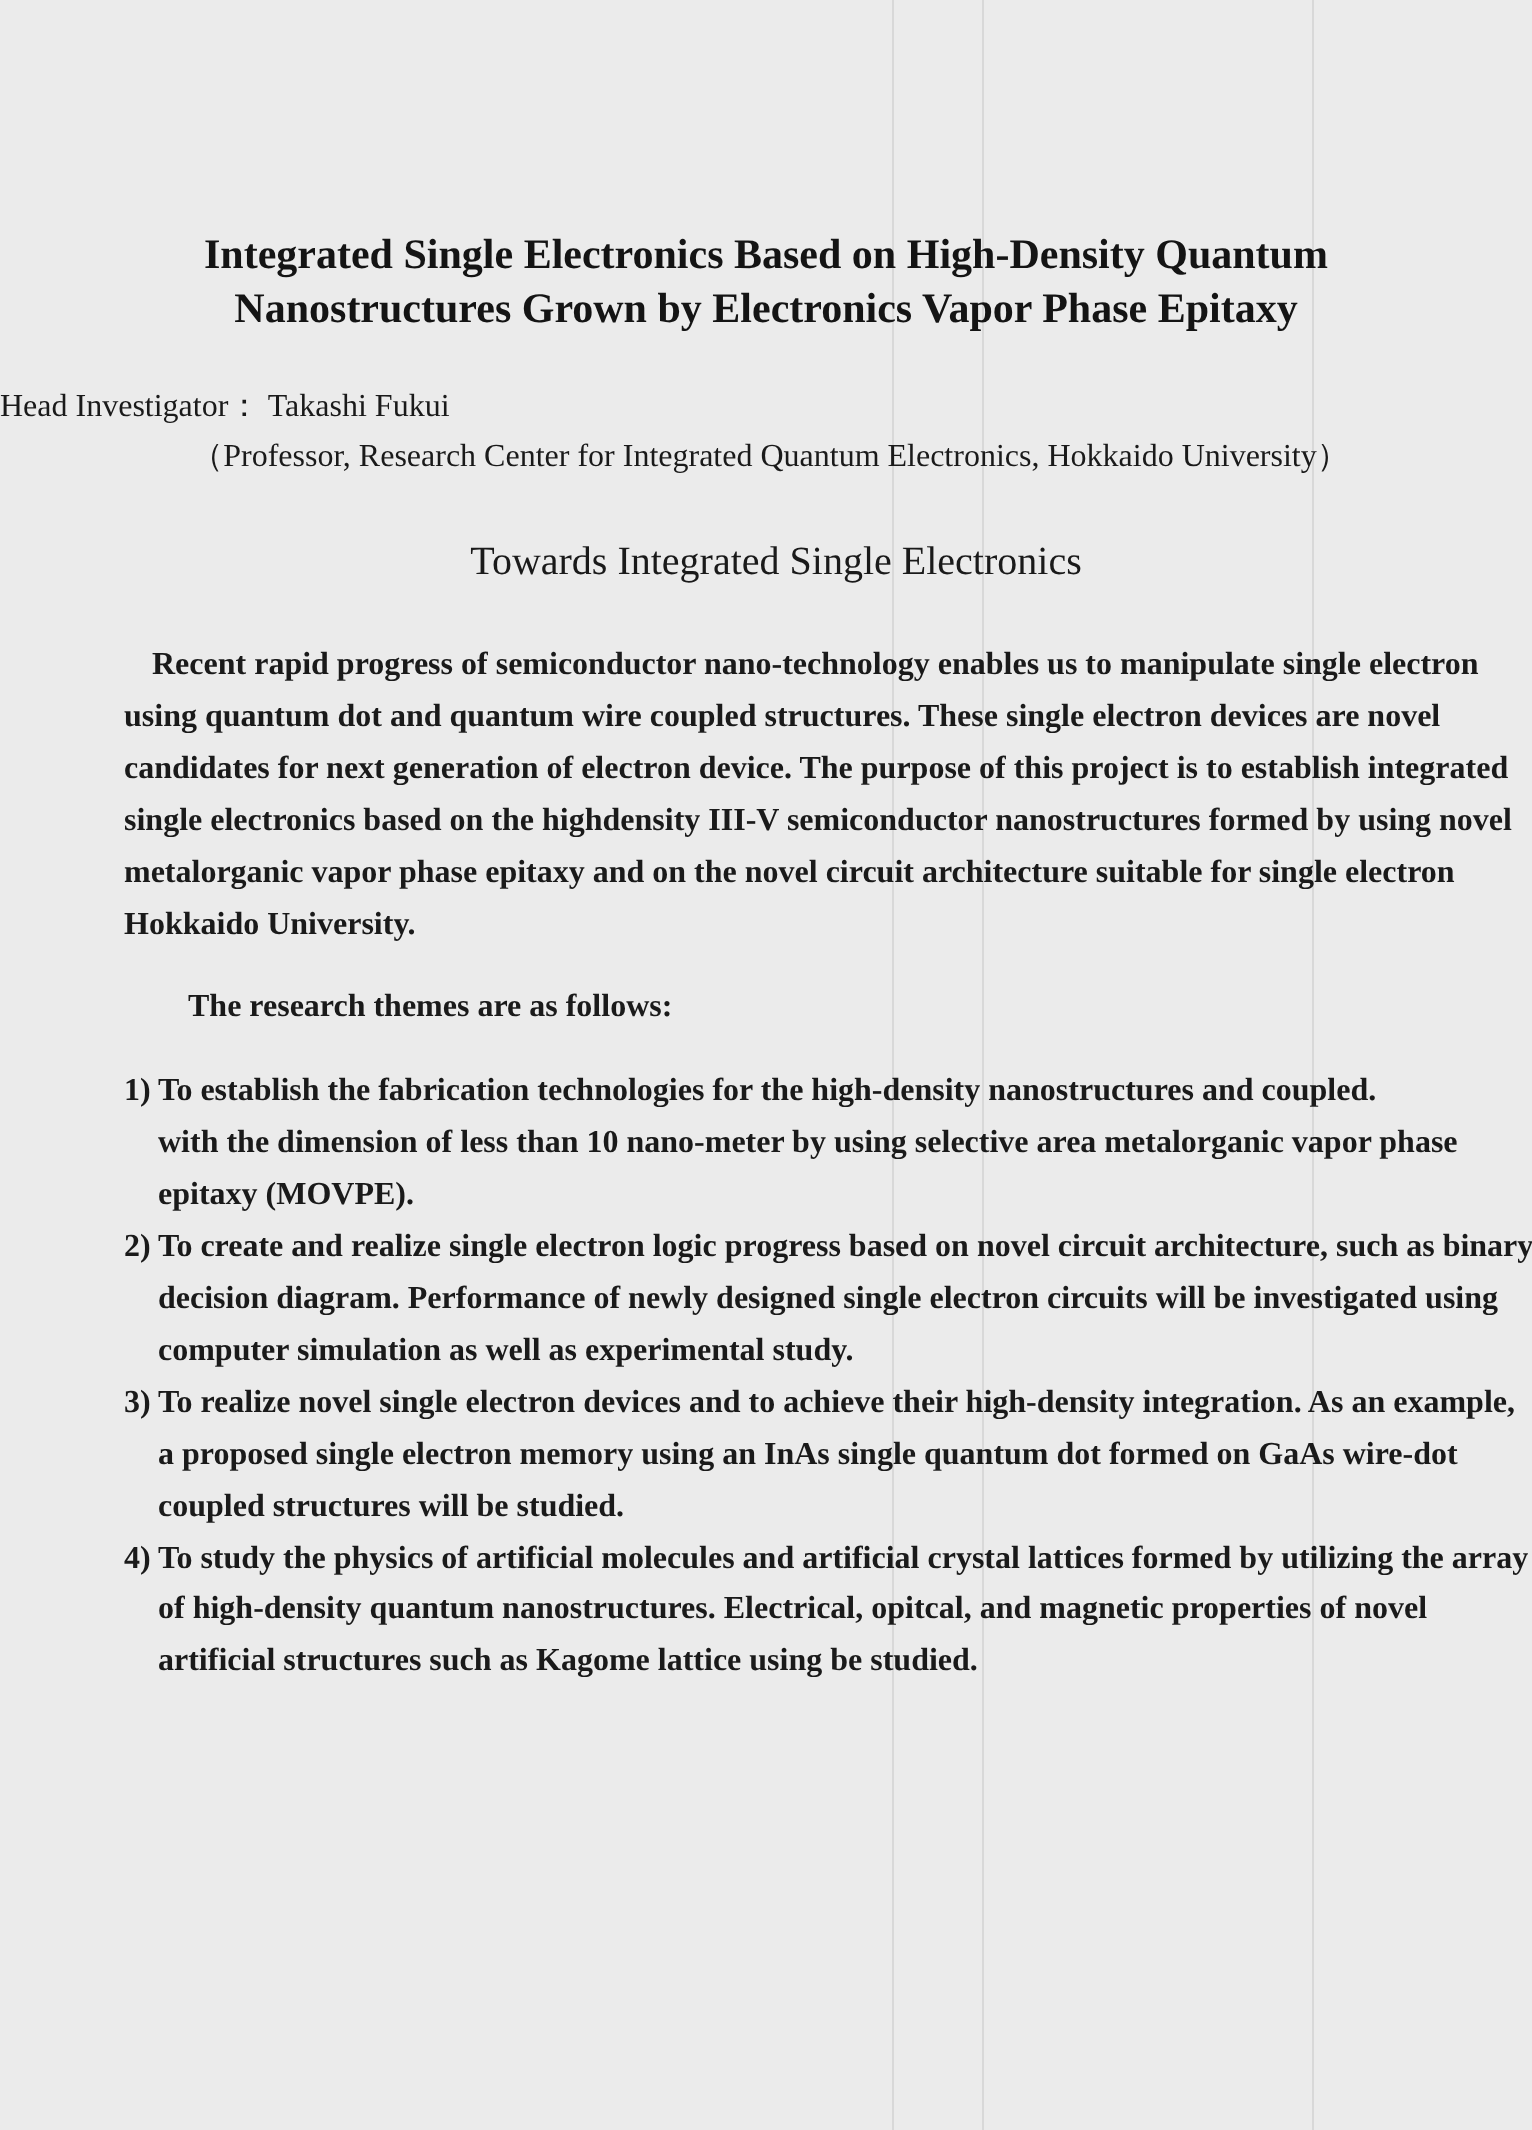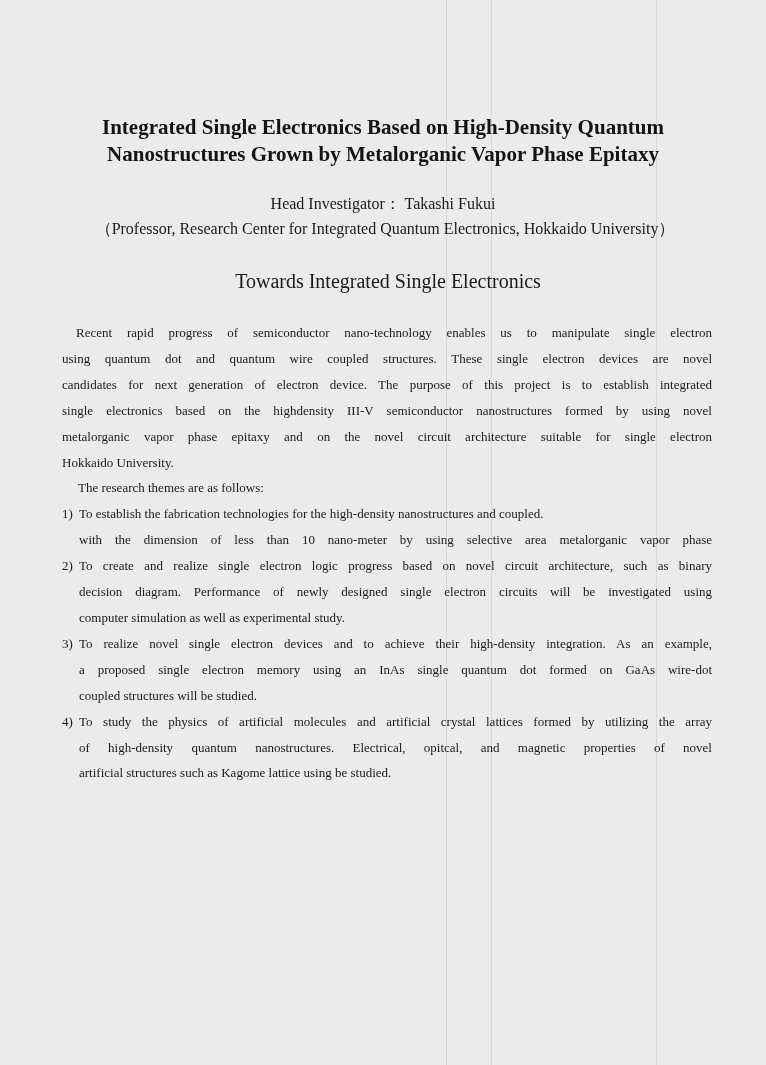--- a/index.html
+++ b/index.html
@@ -40,21 +40,21 @@
       line-height: 27px;
       color: #141414;
       letter-spacing: 0px;
     }
     .title div { white-space: nowrap; }
     .investigator {
       position: absolute;
       left: 0;
       width: 766px;
       top: 193px;
-      text-align: center;
+      text-align: left;
       font-size: 16px;
       line-height: 22px;
       white-space: nowrap;
     }
     .affiliation {
       position: absolute;
       left: 0;
       width: 770px;
       top: 218px;
       text-align: center;
@@ -70,25 +70,26 @@
       text-align: center;
       font-size: 20px;
       line-height: 28px;
       white-space: nowrap;
     }
     .body {
       position: absolute;
       left: 62px;
       top: 320px;
       width: 650px;
-      font-size: 13px;
+      font-size: 16px;
       line-height: 25.9px;
+      font-weight: bold;
     }
     .intro-line {
-      margin: 0;
+      margin: 16px;
       padding-left: 16px;
     }
     .theme {
       margin: 0;
       position: relative;
       padding-left: 17px;
       text-align: justify;
     }
     .theme-num {
       position: absolute;
@@ -110,21 +111,21 @@
 <body>
 
 <div class="scanline" style="left:446px;"></div>
 <div class="scanline" style="left:491px;"></div>
 <div class="scanline" style="left:656px;"></div>
 
 <div class="page">
 
   <div class="title">
     <div>Integrated Single Electronics Based on High-Density Quantum</div>
-    <div>Nanostructures Grown by Metalorganic Vapor Phase Epitaxy</div>
+    <div>Nanostructures Grown by Electronics Vapor Phase Epitaxy</div>
   </div>
 
   <div class="investigator">Head Investigator： Takashi Fukui</div>
   <div class="affiliation">（Professor, Research Center for Integrated Quantum Electronics, Hokkaido University）</div>
 
   <div class="section-title">Towards Integrated Single Electronics</div>
 
   <div class="body">
 
     <div>
@@ -135,20 +136,21 @@
       <span class="justify-line">metalorganic vapor phase epitaxy and on the novel circuit architecture suitable for single electron</span>
       <span class="plain-line">Hokkaido University.</span>
     </div>
 
     <div class="intro-line">The research themes are as follows:</div>
 
     <div class="theme">
       <span class="theme-num">1)</span>
       <span class="plain-line">To establish the fabrication technologies for the high-density nanostructures and coupled.</span>
       <span class="justify-line">with the dimension of less than 10 nano-meter by using selective area metalorganic vapor phase</span>
+      <span class="plain-line">epitaxy (MOVPE).</span>
     </div>
 
     <div class="theme">
       <span class="theme-num">2)</span>
       <span class="justify-line">To create and realize single electron logic progress based on novel circuit architecture, such as binary</span>
       <span class="justify-line">decision diagram. Performance of newly designed single electron circuits will be investigated using</span>
       <span class="plain-line">computer simulation as well as experimental study.</span>
     </div>
 
     <div class="theme">

